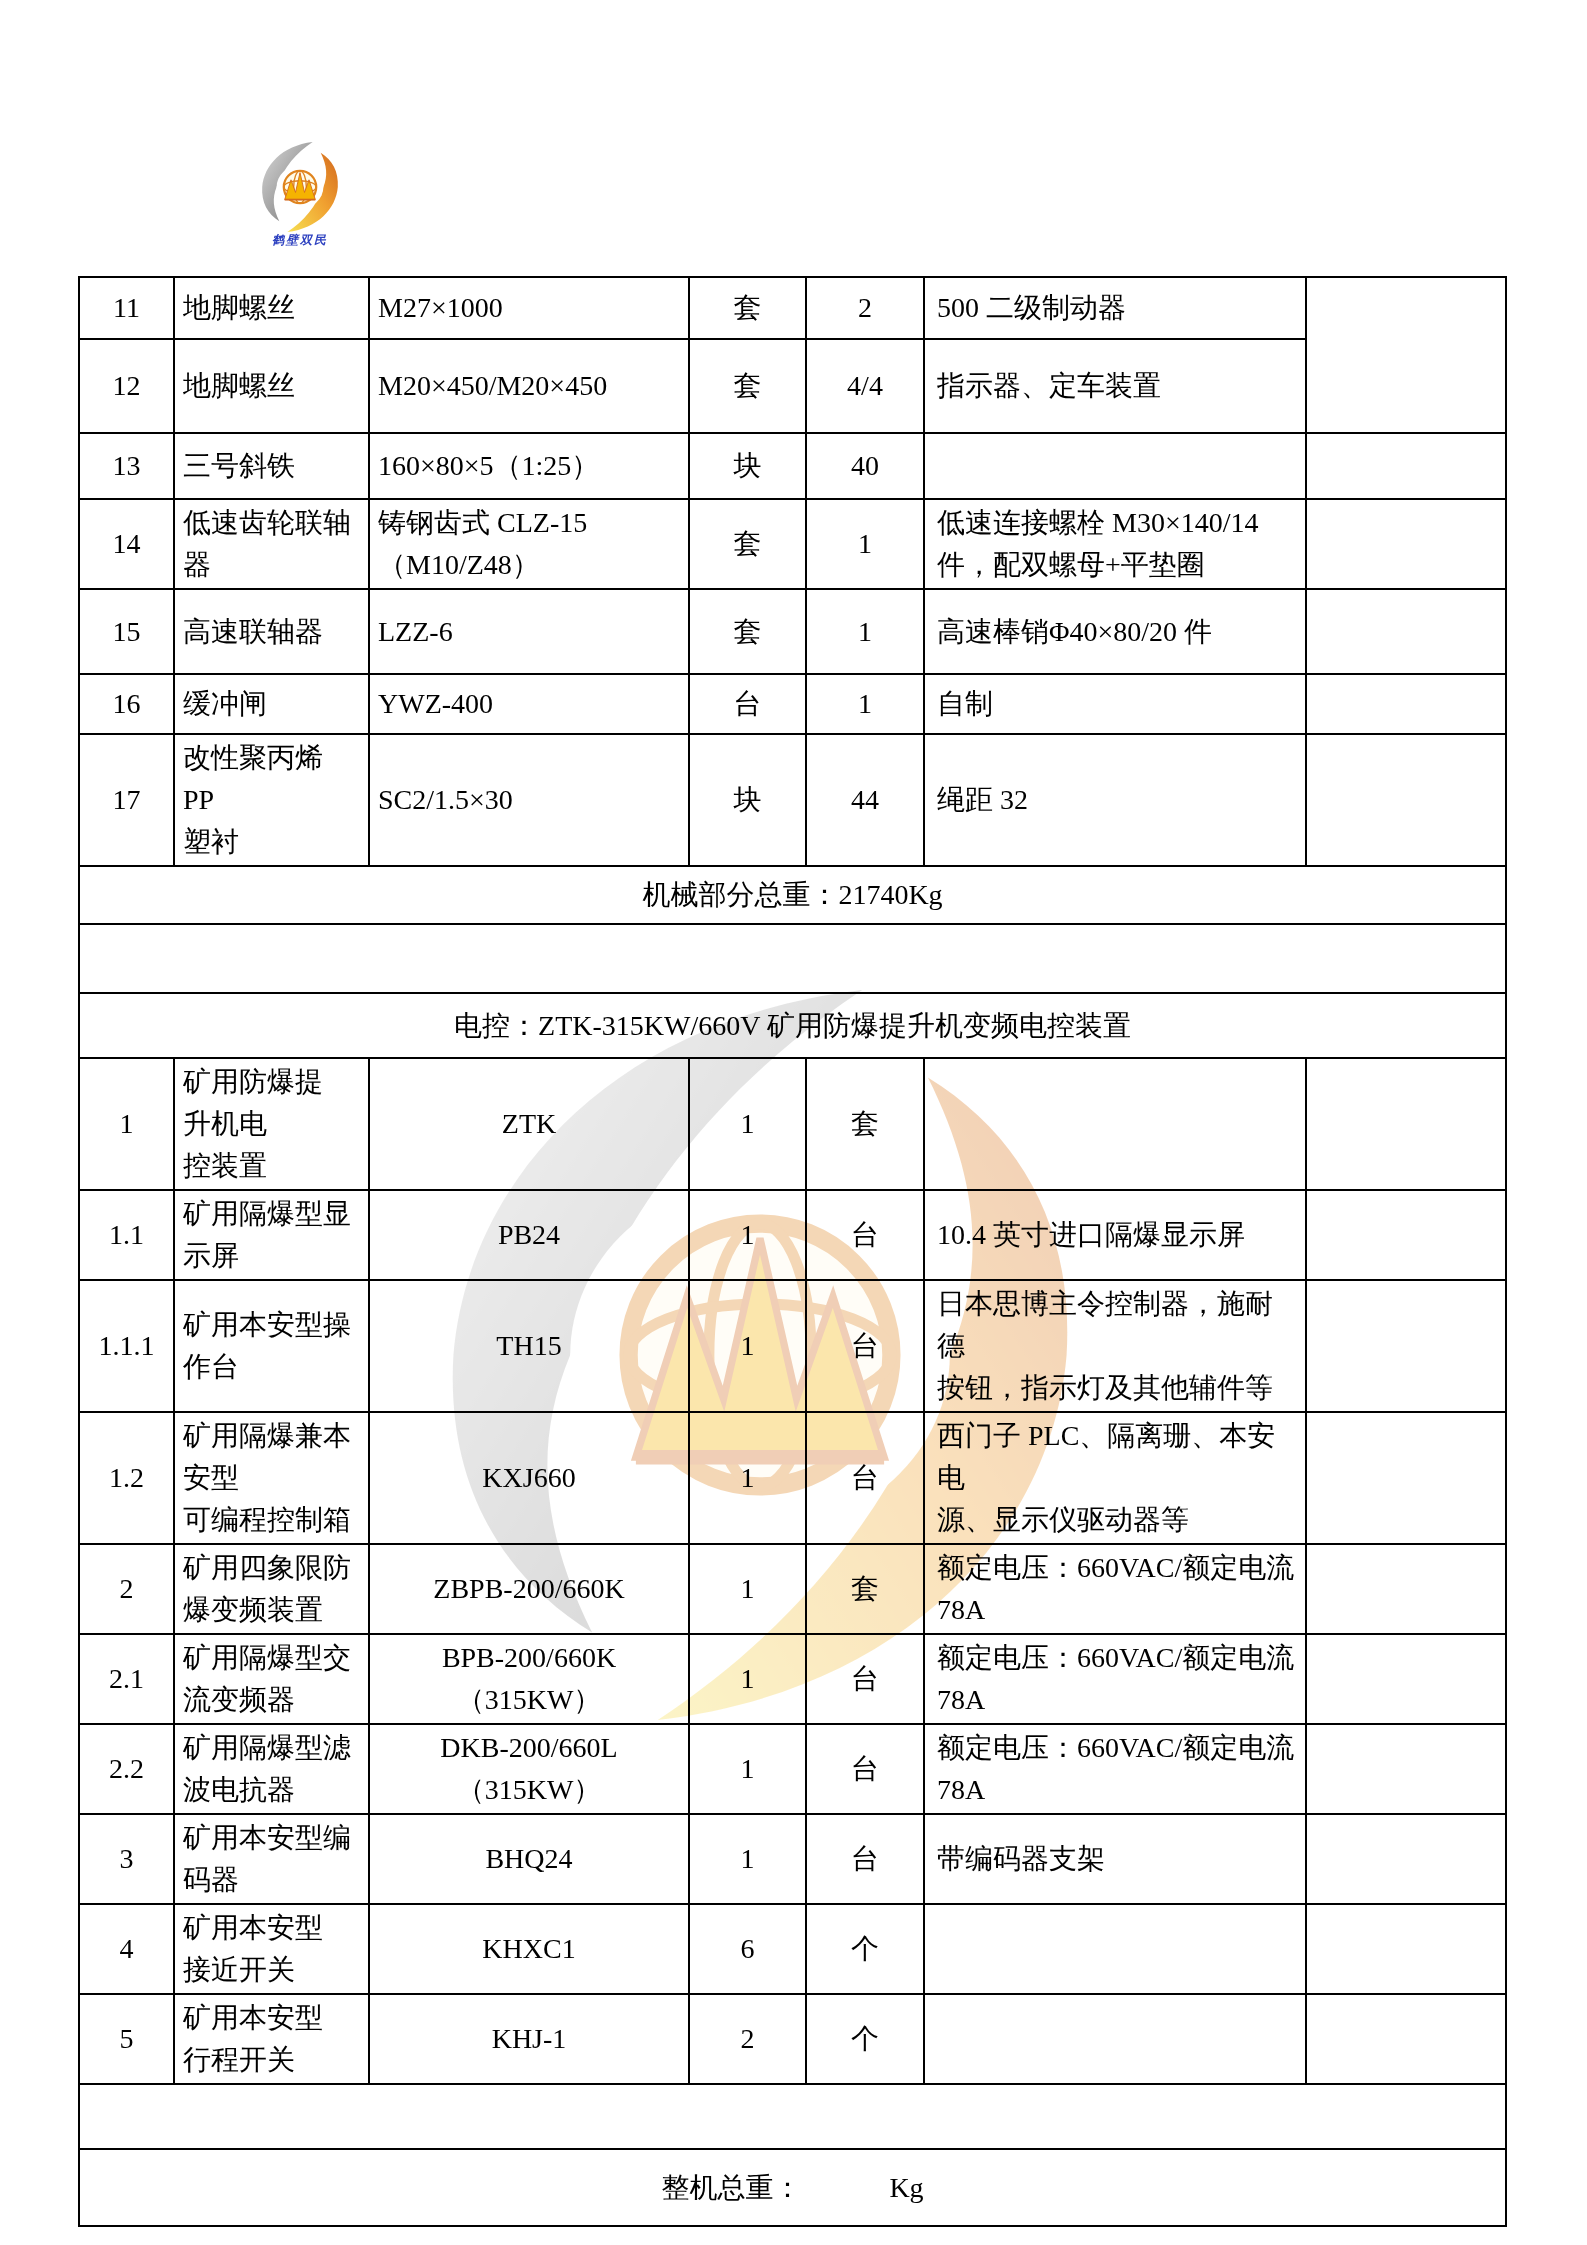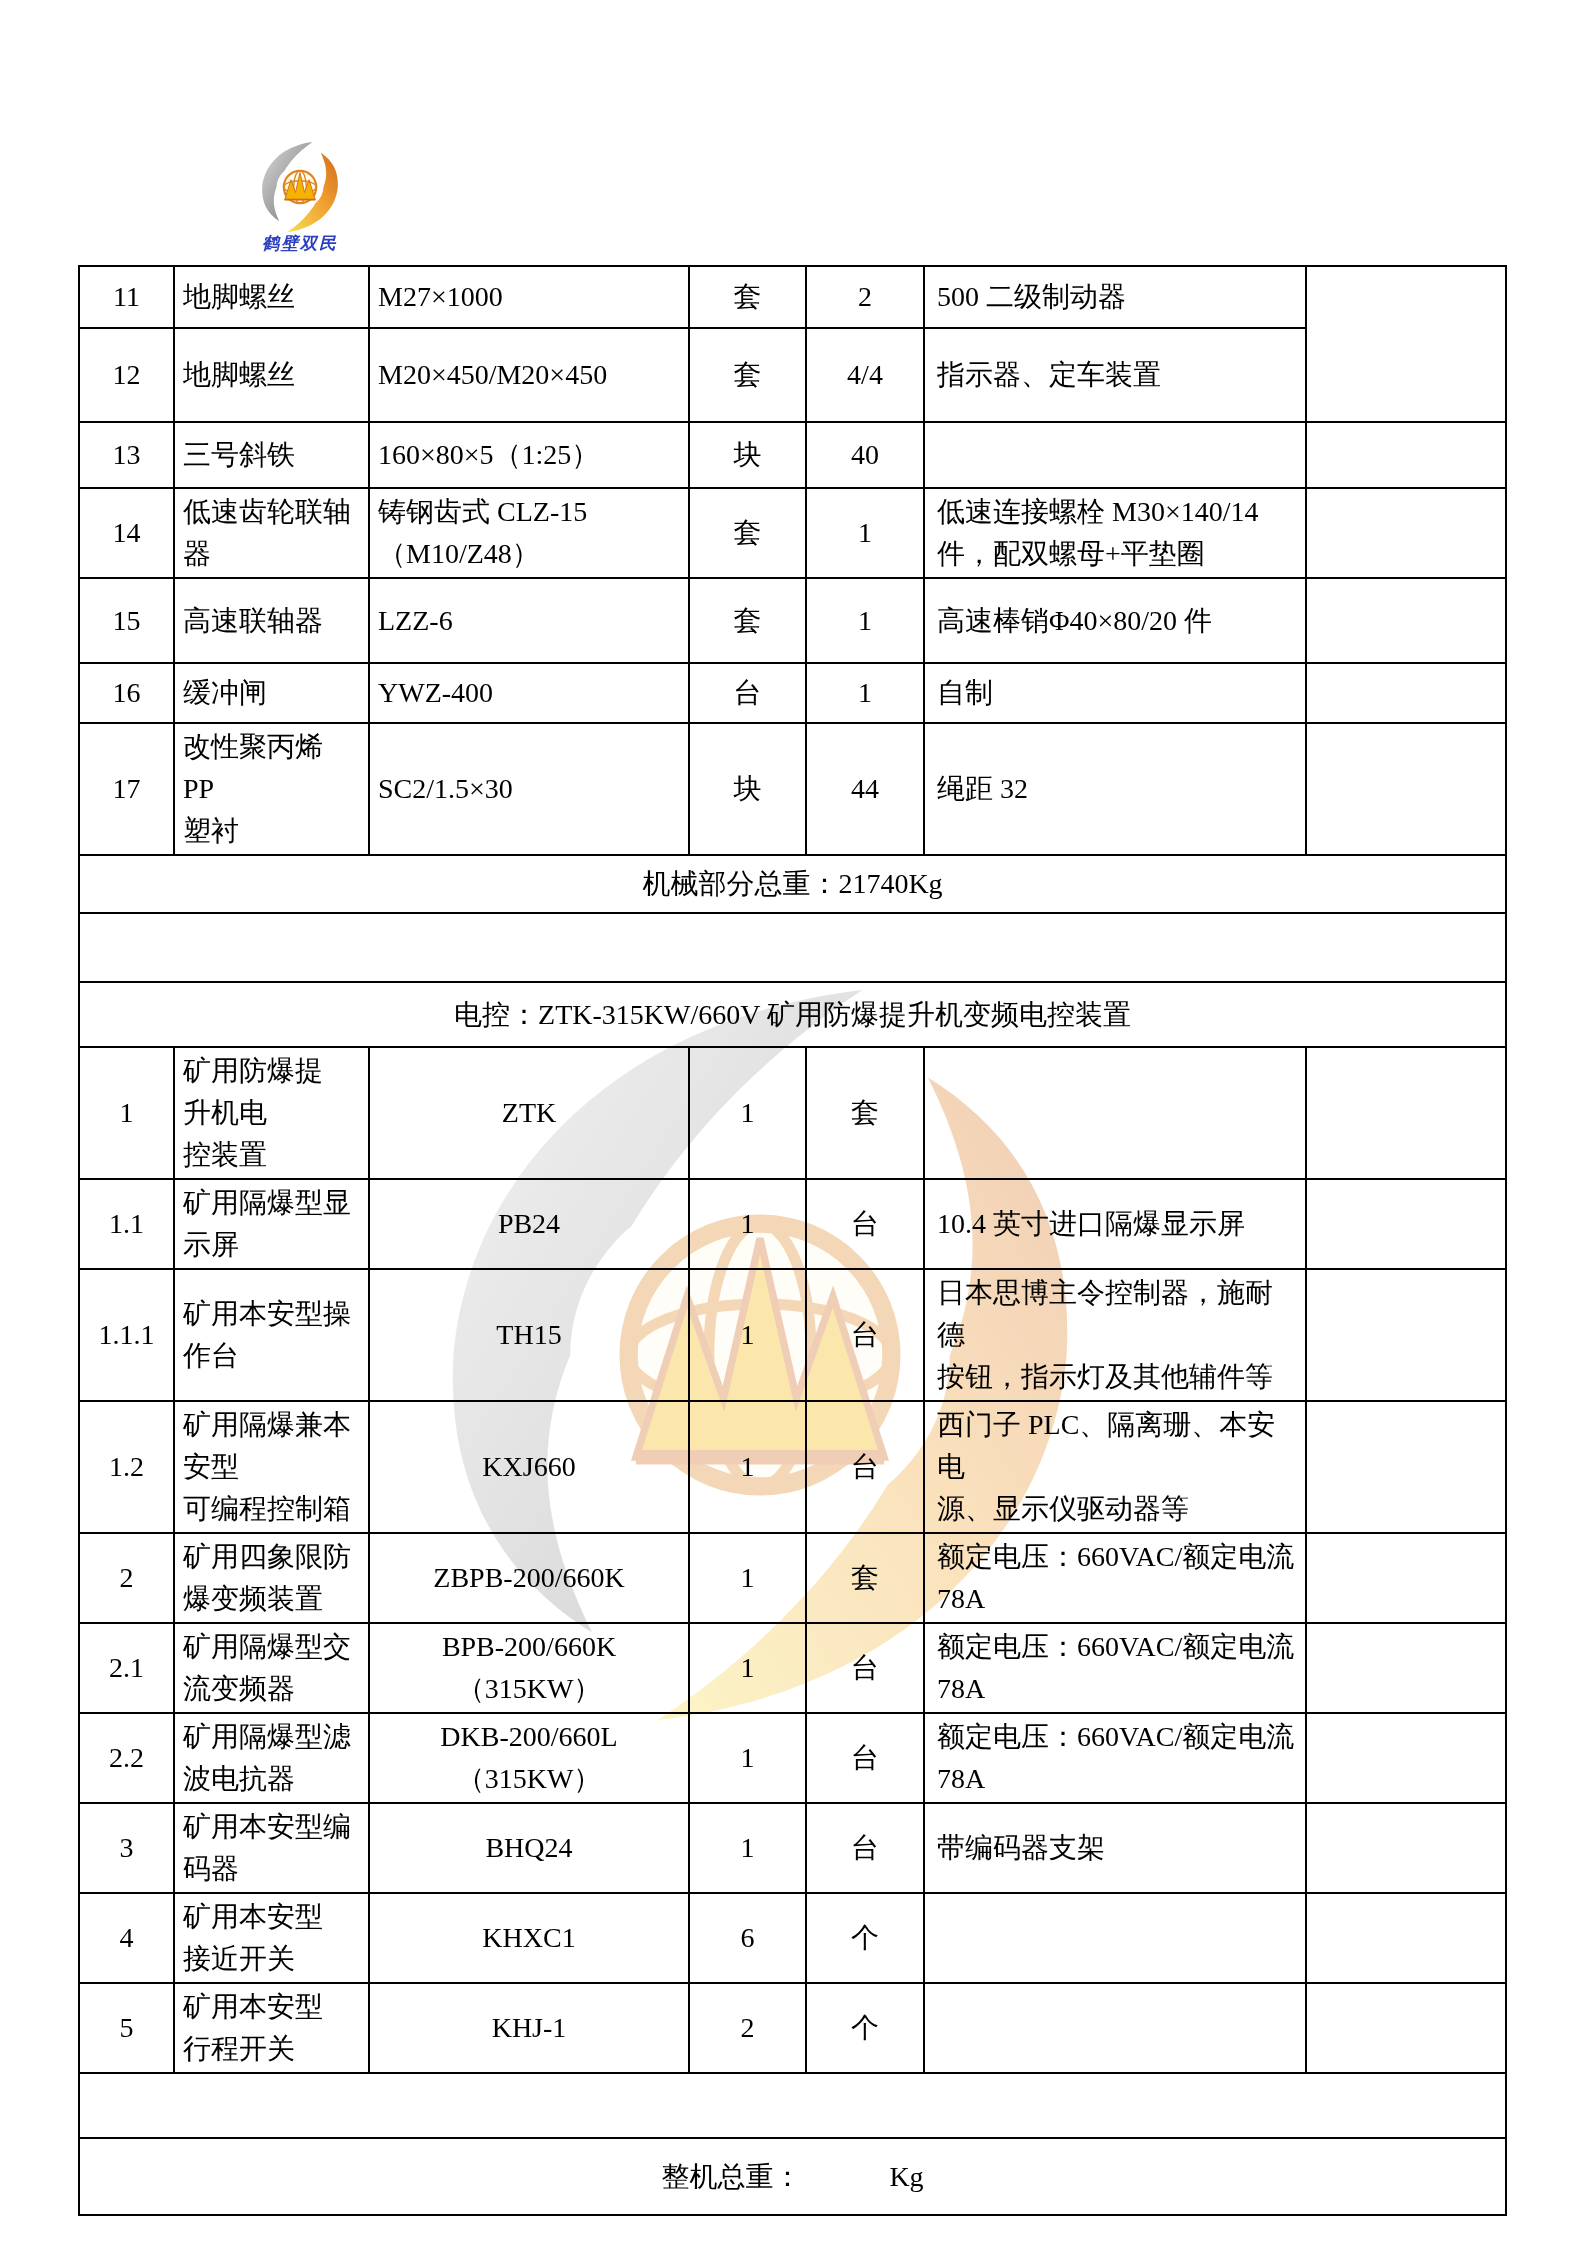--- a/index.html
+++ b/index.html
@@ -3,29 +3,29 @@
 <meta charset="utf-8">
 <style>
   html,body{margin:0;padding:0;background:#ffffff;}
   body{width:1587px;height:2245px;position:relative;overflow:hidden;
        font-family:"Liberation Serif","DejaVu Serif",serif;color:#000;}
   .page{position:absolute;inset:0;background:#fff;}
 
   
   .logo{position:absolute;left:252px;top:142px;width:96px;height:90px;z-index:2;}
   .logo-caption{position:absolute;left:240px;top:232px;width:120px;text-align:center;
-       font-size:17px;font-weight:bold;font-style:italic;color:#2b3fbf;letter-spacing:2px;z-index:2;}
+       font-size:12px;font-weight:bold;font-style:italic;color:#2b3fbf;letter-spacing:2px;z-index:2;}
   .company-name{position:absolute;left:540px;top:200px;font-size:47px;line-height:1.2;
        color:#2ba6e0;letter-spacing:1px;white-space:nowrap;z-index:2;}
 
   
   .watermark{position:absolute;left:395px;top:930px;width:730px;height:850px;opacity:.32;z-index:0;}
 
   
-  table.main{position:absolute;left:78px;top:265px;width:1427px;z-index:1;
+  table.main{position:absolute;left:78px;top:276px;width:1427px;z-index:1;
        border-collapse:collapse;table-layout:fixed;background:transparent;}
   td{border:2px solid #000;font-size:28px;line-height:1.5;padding:2px 8px;
      vertical-align:middle;white-space:pre-line;background:transparent;overflow:hidden;}
   td.c-no{text-align:center;}
   td.c-name{text-align:left;}
   td.c-spec-l{text-align:left;margin-top:20px;}
   td.c-spec-c{text-align:center;}
   td.c-unit,td.c-qty{text-align:center;}
   td.c-remark{text-align:left;padding-left:12px;margin-left:28px;}
   td.c-extra{}

